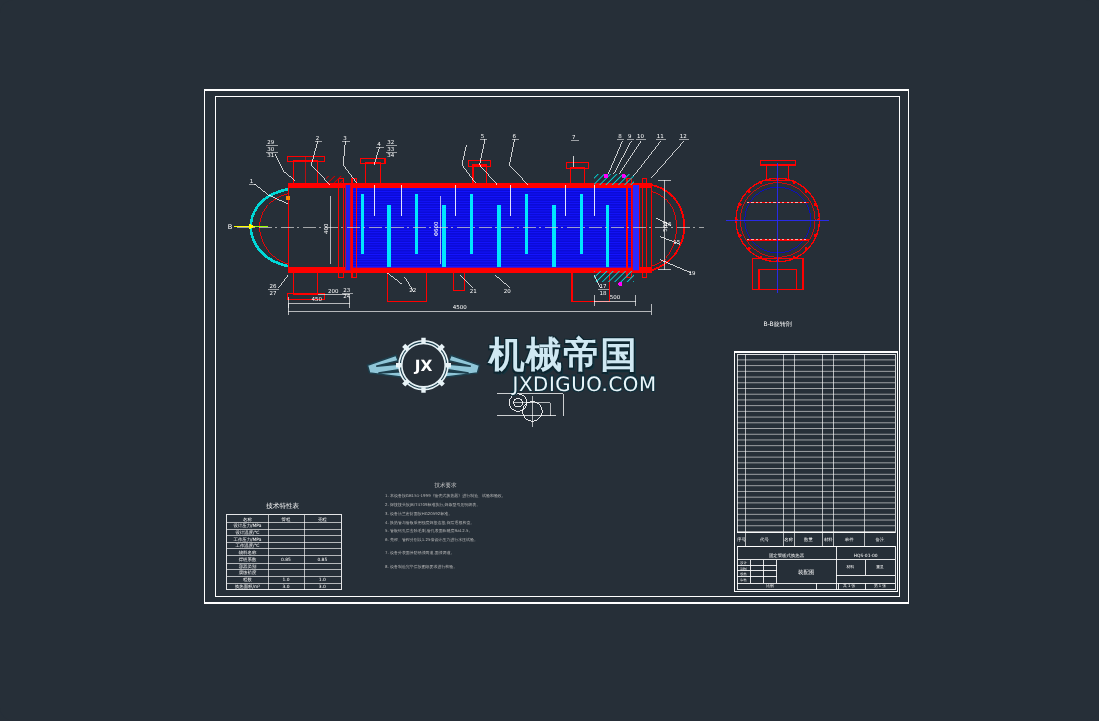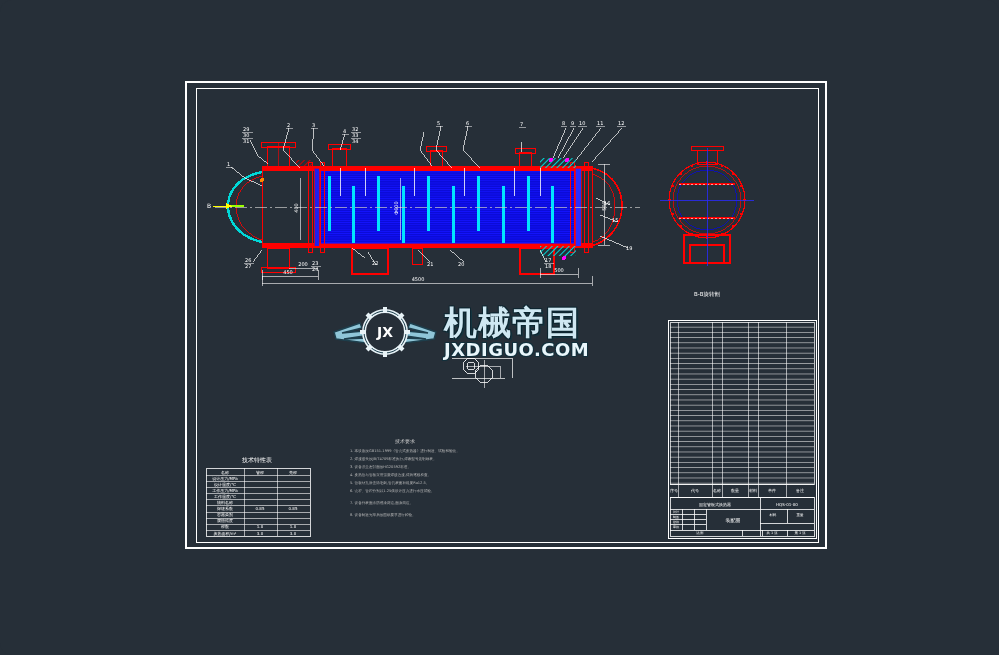--- a/index.html
+++ b/index.html
@@ -12,23 +12,23 @@
   svg.cad{position:absolute;left:0;top:0;}
 
   
   .wm{position:absolute;left:330px;top:303px;width:325px;height:58px;
       display:flex;align-items:center;pointer-events:none;}
   .wm-logo{position:relative;width:110px;height:52px;flex:0 0 110px;}
   .wm-text{display:flex;flex-direction:column;justify-content:center;margin-left:4px;}
   .wm-cn{font-family:"DejaVu Sans",sans-serif;font-weight:bold;font-size:33px;line-height:33px;
          color:#cfe8f2;letter-spacing:1px;
          text-shadow:-1px -1px 0 #0d2630, 1px -1px 0 #0d2630, -1px 1px 0 #0d2630, 1px 1px 0 #0d2630, 2px 2px 0 #14343f;}
-  .wm-en{font-family:"DejaVu Sans",sans-serif;font-weight:bold;font-size:18px;line-height:19px;
+  .wm-en{font-family:"DejaVu Sans",sans-serif;font-weight:normal;font-size:18px;line-height:19px;
          color:#e9f6fb;letter-spacing:0.5px;margin-top:1px;
-         text-shadow:-1px -1px 0 #12303c, 1px -1px 0 #12303c, -1px 1px 0 #12303c, 1px 1px 0 #12303c;}
+         text-shadow:-1px -1px 0 #12303c, 1px -1px 0 #12303c, -1px 1px 0 #12303c, 1px 1px 0 #12303c;margin-left:22px;}
 </style>
 </head>
 <body>
 
 <div id="root">
 
   <div class="cadwrap">
   <svg class="cad" width="999" height="655" viewBox="0 0 999 655" shape-rendering="crispEdges">
     <defs>
       <pattern id="tubes" width="3" height="2.2" patternUnits="userSpaceOnUse">

